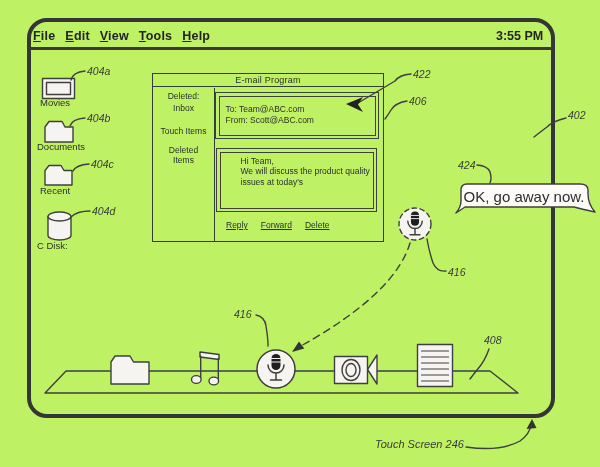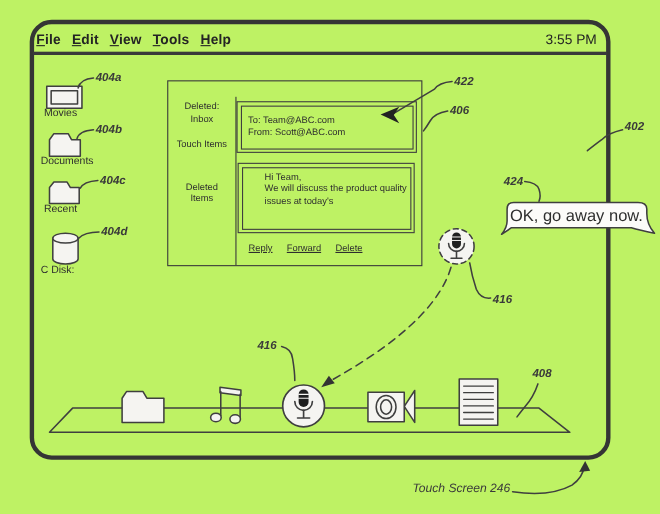--- a/index.html
+++ b/index.html
@@ -6,37 +6,37 @@
   #canvas{position:relative;width:600px;height:467px;background:#bef264;overflow:hidden;
           font-family:"Liberation Sans",sans-serif;color:#333;}
   
   #screen{position:absolute;left:27px;top:18px;width:528px;height:400px;
           border:4px solid #353535;border-radius:20px;box-sizing:border-box;}
   #menu-sep{position:absolute;left:30px;top:47px;width:522px;height:3px;background:#3a3a3a;}
   #menu{position:absolute;left:33px;top:29px;display:flex;gap:10px;
         font-size:12.5px;font-weight:600;color:#242424;letter-spacing:.2px;}
   .mi{cursor:default;}
   .mi .u{text-decoration:underline;}
-  #clock{position:absolute;left:496px;top:29px;font-size:12.5px;font-weight:400;color:#242424;}
+  #clock{position:absolute;left:496px;top:29px;font-size:12.5px;font-weight:700;color:#242424;}
   
   .cap{position:absolute;font-size:9.5px;color:#2e2e2e;}
   
-  .ref{position:absolute;font-style:italic;font-size:10.5px;color:#3a3a3a;white-space:nowrap;font-weight:bold;}
+  .ref{position:absolute;font-style:italic;font-size:10.5px;color:#3a3a3a;white-space:nowrap;}
   
   #email{position:absolute;left:152px;top:73px;width:232px;height:169px;
          border:1.6px solid #3a3a3a;box-sizing:border-box;font-size:8.5px;color:#2e2e2e;}
   #email-title{height:12px;line-height:12px;border-bottom:1.6px solid #3a3a3a;
                text-align:center;font-size:9px;letter-spacing:.2px;}
   #folders-pane{position:absolute;left:0;top:13.6px;bottom:0;width:61px;
                 border-right:1.6px solid #3a3a3a;text-align:center;}
   #folders-pane .hd{margin-top:3px;}
   #folders-pane .lk{cursor:pointer;}
   #folders-pane .lk1{margin-top:2px;}
   #folders-pane .lk2{margin-top:13px;}
-  #folders-pane .lk3{margin-top:29px;padding:0 5px;line-height:10.5px;}
+  #folders-pane .lk3{margin-top:9px;padding:0 5px;line-height:10.5px;}
   .dblbox{position:absolute;border:1.2px solid #3f3f3f;padding:2.5px;box-sizing:border-box;}
   .dblbox .in{border:1.2px solid #3f3f3f;width:100%;height:100%;box-sizing:border-box;}
   #tofrom{left:62px;top:18px;width:164px;height:47px;}
   #tofrom .in{padding:7px 0 0 6px;line-height:11px;}
   #bodybox{left:63px;top:74px;width:161px;height:64px;}
   #bodybox .in{padding:3px 0 0 20px;line-height:10.8px;white-space:pre-line;}
   #mail-actions{position:absolute;left:73px;top:146px;display:flex;gap:13px;}
   #mail-actions span{text-decoration:underline;cursor:pointer;}
   
   #overlay{position:absolute;left:0;top:0;width:600px;height:467px;}
@@ -56,20 +56,21 @@
   <div id="menu">
     <span class="mi"><span class="u">F</span><span>ile</span></span>
     <span class="mi"><span class="u">E</span><span>dit</span></span>
     <span class="mi"><span class="u">V</span><span>iew</span></span>
     <span class="mi"><span class="u">T</span><span>ools</span></span>
     <span class="mi"><span class="u">H</span><span>elp</span></span>
   </div>
   <div id="clock">3:55 PM</div>
 
   <div id="email">
+    <div id="email-title">E-mail Program</div>
     <div id="folders-pane">
       <div class="hd">Deleted:</div>
       <div class="lk lk1">Inbox</div>
       <div class="lk lk2">Touch Items</div>
       <div class="lk lk3">Deleted Items</div>
     </div>
     <div class="dblbox" id="tofrom">
       <div class="in">
         <div>To: Team@ABC.com</div>
         <div>From: Scott@ABC.com</div>

